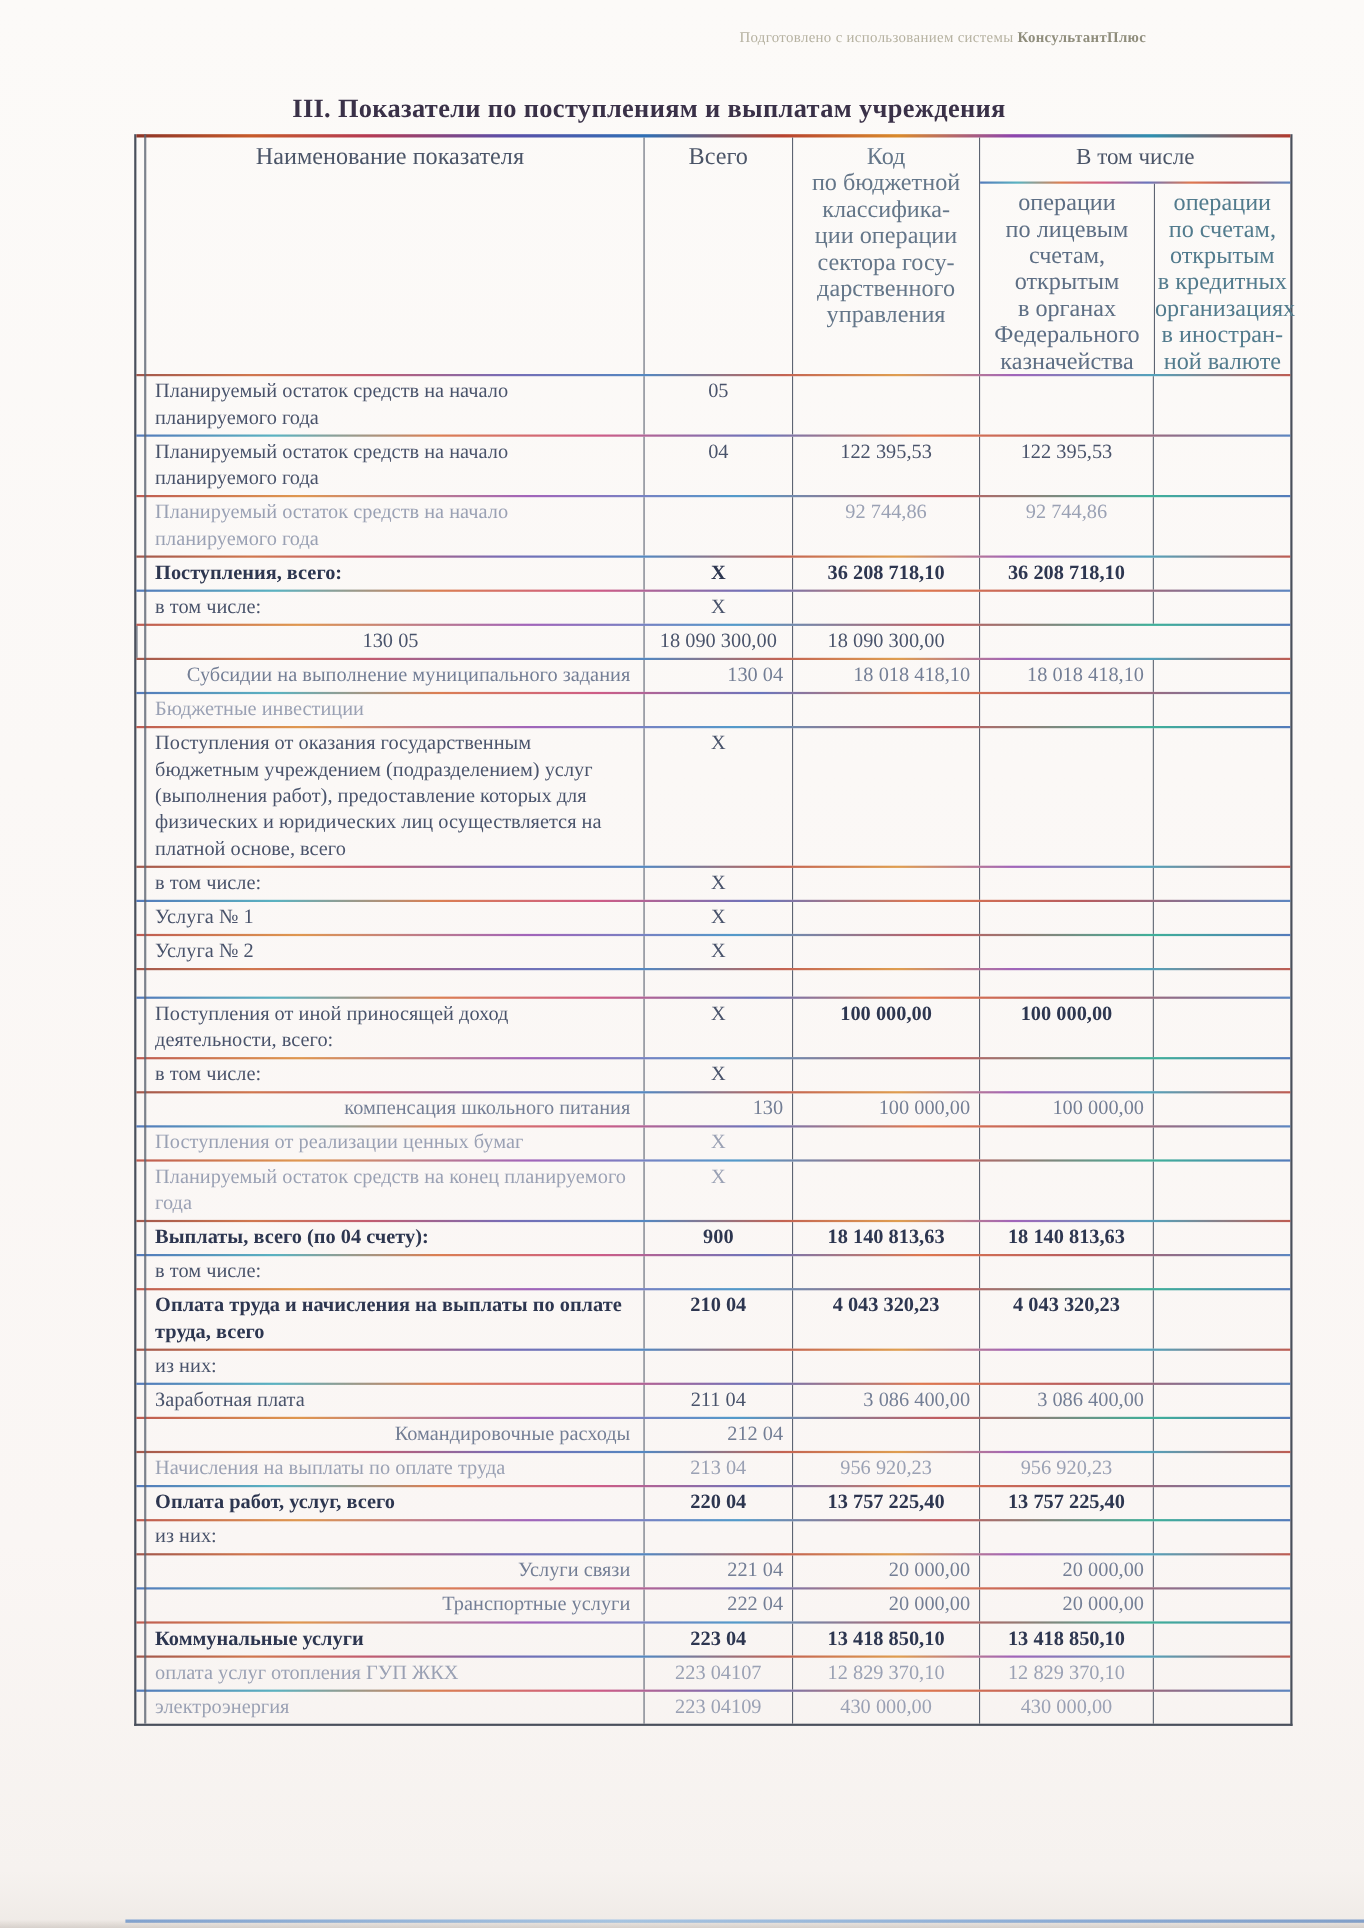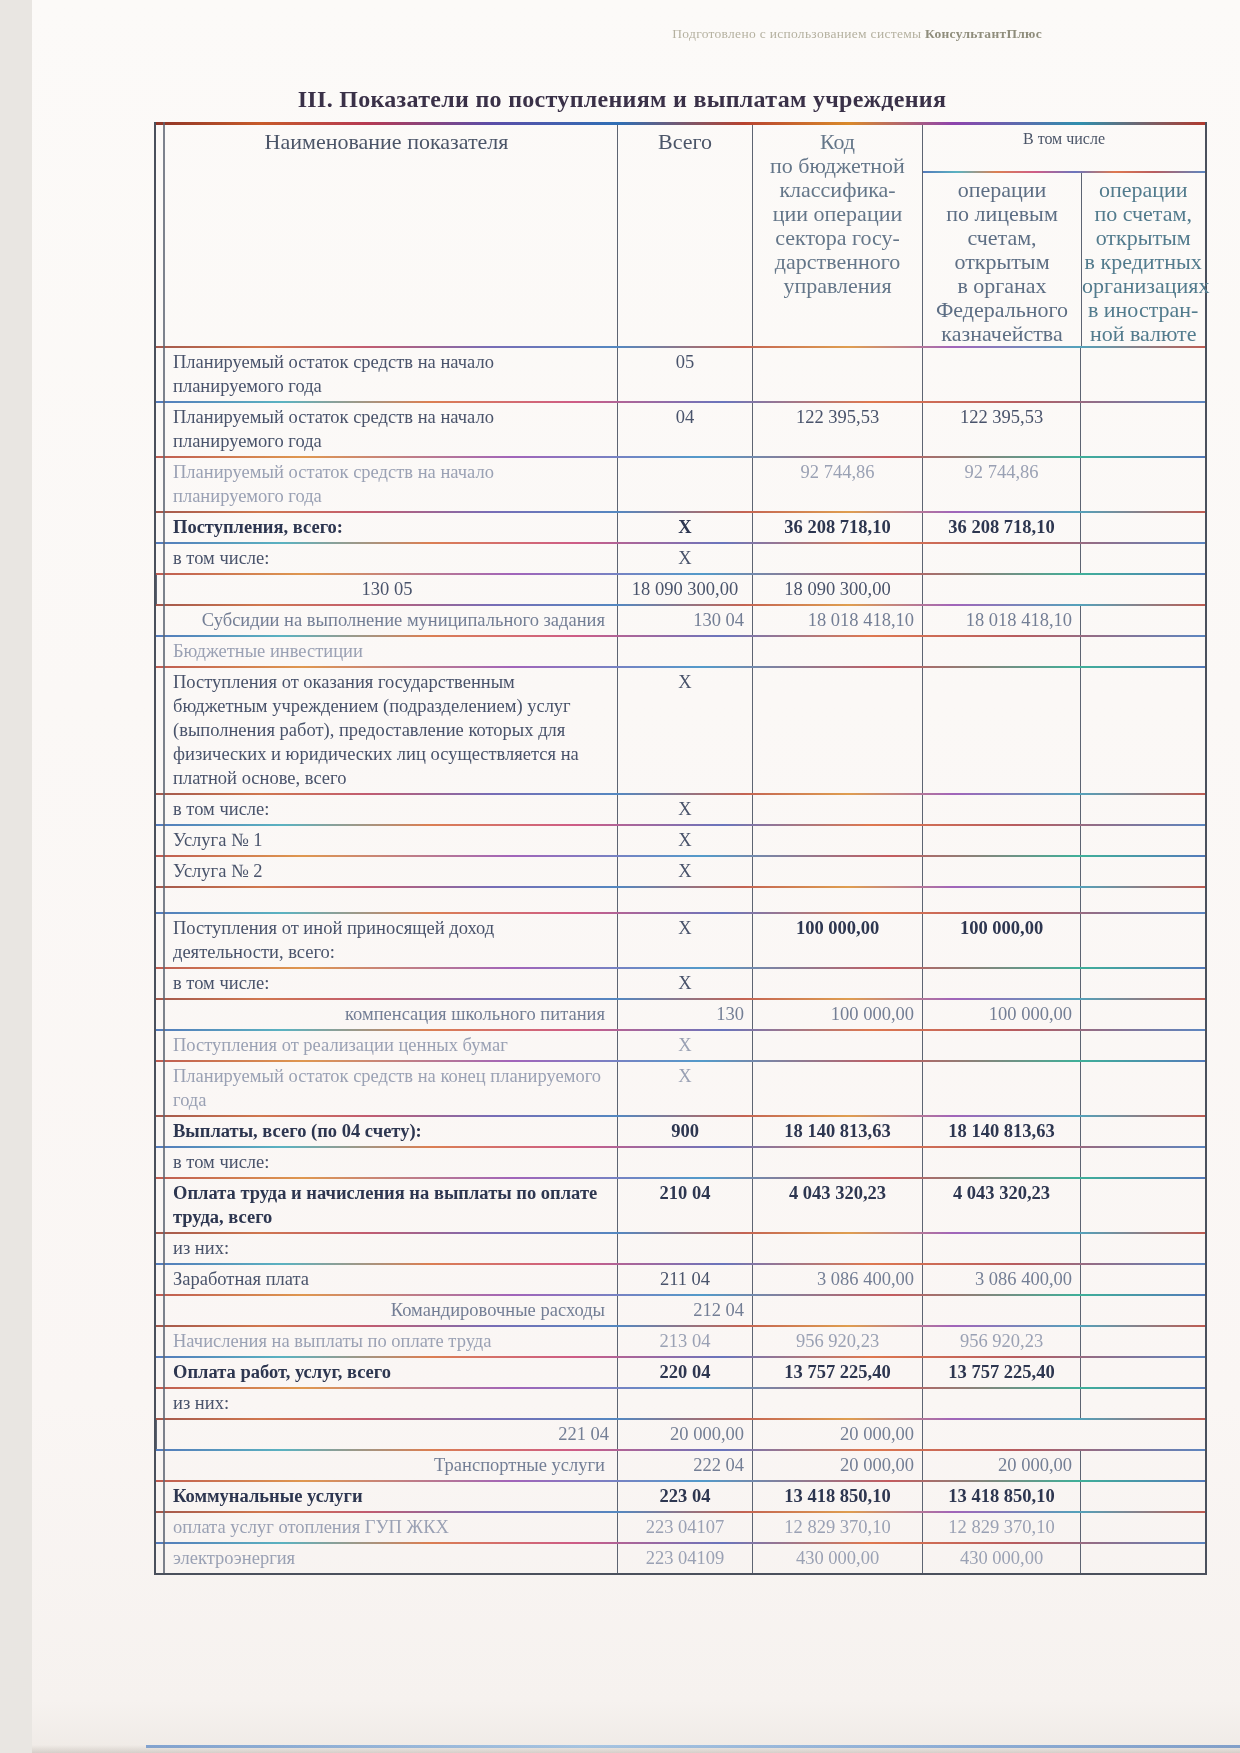--- a/index.html
+++ b/index.html
@@ -5,21 +5,20 @@
   html,body { margin:0; padding:0; }
   body {
     width:1240px; height:1753px;
     background:#e9e6e2;
     font-family:"Liberation Serif","DejaVu Serif",serif;
     position:relative; overflow:hidden;
   }
   .sheet {
     position:absolute; inset:0;
     background:linear-gradient(180deg,#fcfaf8 0%,#fbf8f6 40%,#faf6f4 80%,#f6f2ef 97%,#efeae6 100%);
-    margin-left:32px;
   }
   
   .watermark {
     position:absolute; top:26px; right:198px;
     font-size:13.5px; letter-spacing:.3px;
     color:#b5b1a0; white-space:nowrap;
   }
   .watermark .brand { color:#8f8d7c; font-weight:700; }
   
   .title {
@@ -46,21 +45,21 @@
   .hdr {
     display:grid; grid-template-columns:461px 135px 170px 283px;
     min-height:178px; box-sizing:border-box;
   }
   .hc { text-align:center; font-size:22px; line-height:24px; padding-top:5px; box-sizing:border-box; }
   .pre { white-space:pre-line; }
   .hc-name { color:#4b5568; }
   .hc-code { color:#647689; border-left:1.6px solid #5d6472; }
   .hc-total{ color:#4b5568; border-left:1.6px solid #5d6472; }
   .incl-wrap { border-left:1.6px solid #5d6472; display:flex; flex-direction:column; }
-  .incl-title { text-align:center; font-size:16px; color:#4b5568; padding:5px 0 23px; }
+  .incl-title { text-align:center; font-size:21px; color:#4b5568; padding:5px 0 10px; }
   .incl-sub { display:grid; grid-template-columns:158px 123.4px; flex:1; }
   .hc-treasury { color:#5d6e84; }
   .hc-credit { color:#527b8d; border-left:1.6px solid #5d6472; }
   
   .r { display:grid; grid-template-columns:461px 135px 170px 158px 125px; }
   .c {
     font-size:18.5px; line-height:24px; padding:2px 8px 3px;
     min-height:24px; box-sizing:border-box; text-align:center;
     color:#49536b;
   }
@@ -339,20 +338,21 @@
         <div class="hr g2"></div>
         <div class="r em-n">
           <div class="c name">из них:</div>
           <div class="c code"></div>
           <div class="c val"></div>
           <div class="c val"></div>
           <div class="c val"></div>
         </div>
         <div class="hr g0"></div>
         <div class="r em-l">
+          <div class="c name">Услуги связи</div>
           <div class="c code">221 04</div>
           <div class="c val">20 000,00</div>
           <div class="c val">20 000,00</div>
           <div class="c val"></div>
         </div>
         <div class="hr g1"></div>
         <div class="r em-l">
           <div class="c name">Транспортные услуги</div>
           <div class="c code">222 04</div>
           <div class="c val">20 000,00</div>

